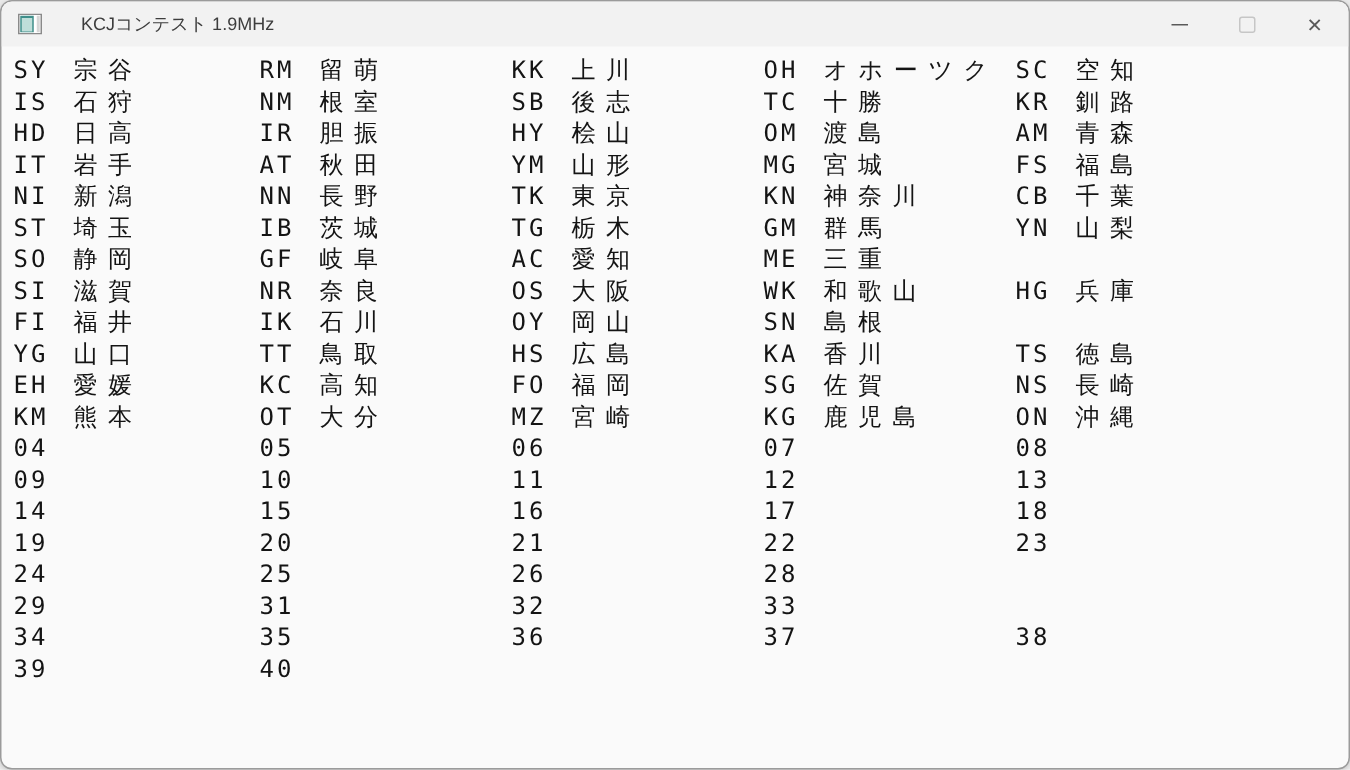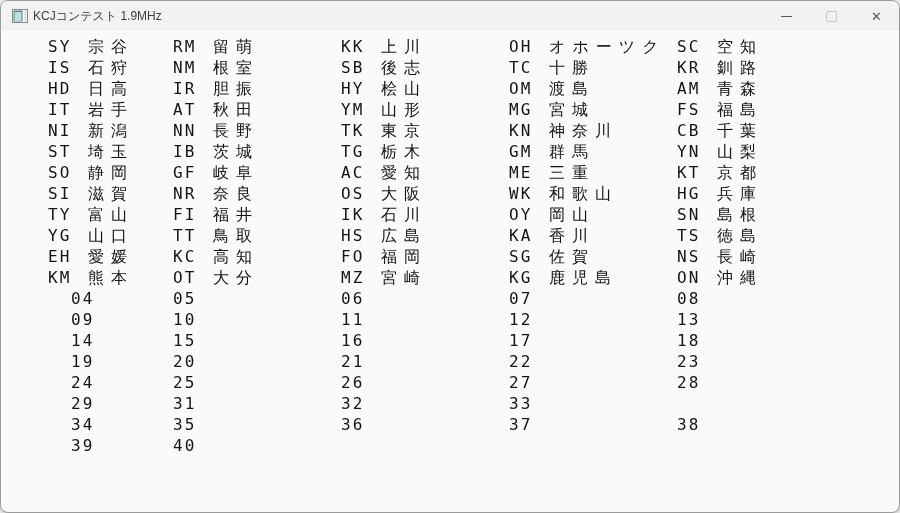--- a/index.html
+++ b/index.html
@@ -30,21 +30,21 @@
     padding-left: 11px;
     user-select: none;
   }
   .app-icon {
     width: 16px;
     height: 14px;
     display: inline-block;
     flex: 0 0 auto;
   }
   .title {
-    margin-left: 5px;
+    margin-left: 26px;
     font-size: 12px;
     color: #3d3d3d;
     white-space: nowrap;
   }
   .controls {
     margin-left: auto;
     display: flex;
     height: 100%;
   }
   .ctrl {
@@ -87,21 +87,21 @@
     height: 21px;
     line-height: 21px;
     white-space: nowrap;
   }
   .cell {
     display: flex;
     width: 168px;
     flex: 0 0 auto;
     overflow: visible;
   }
-  .cell:first-child { width: 164px; justify-content: center; }
+  .cell:first-child { width: 164px; }
   .code {
     width: 40px;
     flex: 0 0 auto;
     letter-spacing: 2px;
   }
   .pref {
     letter-spacing: 7px;
     white-space: nowrap;
   }
 </style>
@@ -274,24 +274,20 @@
           <span class="pref">岐阜</span>
         </div>
         <div class="cell">
           <span class="code">AC</span>
           <span class="pref">愛知</span>
         </div>
         <div class="cell">
           <span class="code">ME</span>
           <span class="pref">三重</span>
         </div>
-        <div class="cell">
-          <span class="code">KT</span>
-          <span class="pref">京都</span>
-        </div>
       </div>
       <div class="row">
         <div class="cell">
           <span class="code">SI</span>
           <span class="pref">滋賀</span>
         </div>
         <div class="cell">
           <span class="code">NR</span>
           <span class="pref">奈良</span>
         </div>
@@ -303,24 +299,20 @@
           <span class="code">WK</span>
           <span class="pref">和歌山</span>
         </div>
         <div class="cell">
           <span class="code">HG</span>
           <span class="pref">兵庫</span>
         </div>
       </div>
       <div class="row">
         <div class="cell">
-          <span class="code">TY</span>
-          <span class="pref">富山</span>
-        </div>
-        <div class="cell">
           <span class="code">FI</span>
           <span class="pref">福井</span>
         </div>
         <div class="cell">
           <span class="code">IK</span>
           <span class="pref">石川</span>
         </div>
         <div class="cell">
           <span class="code">OY</span>
           <span class="pref">岡山</span>
@@ -488,24 +480,20 @@
         <div class="cell">
           <span class="code">24</span>
           <span class="pref"></span>
         </div>
         <div class="cell">
           <span class="code">25</span>
           <span class="pref"></span>
         </div>
         <div class="cell">
           <span class="code">26</span>
-          <span class="pref"></span>
-        </div>
-        <div class="cell">
-          <span class="code">27</span>
           <span class="pref"></span>
         </div>
         <div class="cell">
           <span class="code">28</span>
           <span class="pref"></span>
         </div>
       </div>
       <div class="row">
         <div class="cell">
           <span class="code">29</span>

